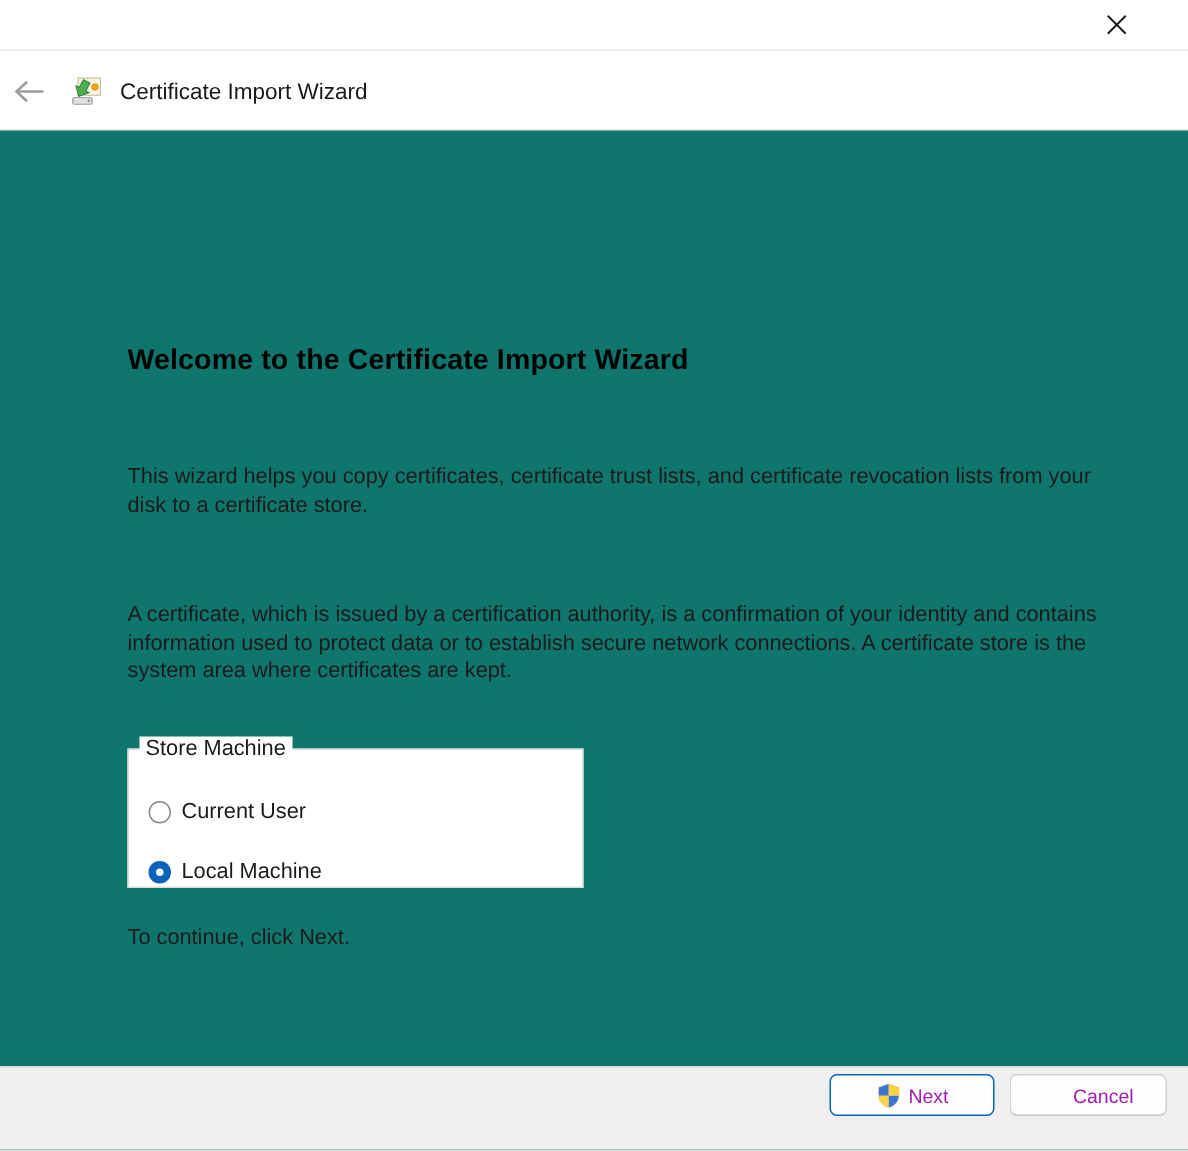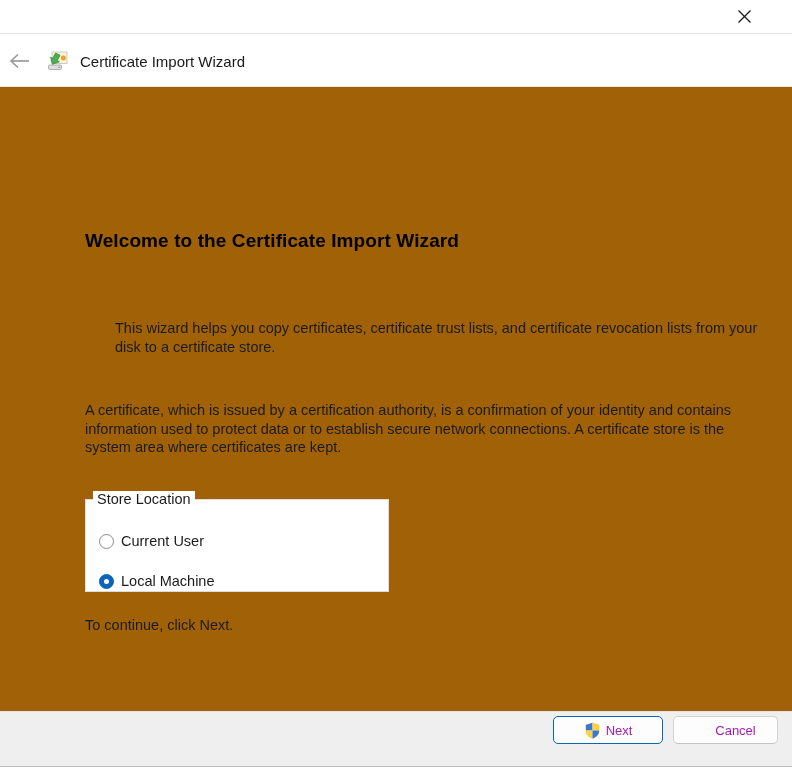--- a/index.html
+++ b/index.html
@@ -41,29 +41,29 @@
     background: transparent; border: none;
   }
   .app-icon { position: absolute; left: 46px; top: 16px; width: 23px; height: 23px; }
   .header-title {
     position: absolute; left: 80px; top: 0; height: 54px;
     display: flex; align-items: center;
     font-size: 15px; color: #1a1a1a;
   }
 
   
-  .content { position: absolute; top: 87px; left: 0; right: 0; bottom: 55px; background: #a16207; }
+  .content { position: absolute; top: 87px; left: 0; right: 0; bottom: 55px; background: #0f766e; }
 
   .welcome-heading {
     position: absolute; top: 143px; left: 85px;
     font-size: 19px; font-weight: bold; color: #000000;
     letter-spacing: 0.1px;
   }
   .para { position: absolute; left: 85px; width: 672px; font-size: 14.5px; line-height: 18.5px; color: #1b1b1b; }
-  .para-1 { top: 232px; margin-left: 30px; }
+  .para-1 { top: 222px; }
   .para-2 { top: 314px; }
 
   
   .groupbox {
     position: absolute; top: 412px; left: 85px;
     width: 304px; height: 93px;
     border: 1px solid #dcdcdc;
     background: #ffffff;
   }
   .groupbox-legend {
@@ -152,21 +152,21 @@
   </div>
 
   <div class="content">
 
     <div class="welcome-heading">Welcome to the Certificate Import Wizard</div>
 
     <div class="para para-1">This wizard helps you copy certificates, certificate trust lists, and certificate revocation lists from your disk to a certificate store.</div>
     <div class="para para-2">A certificate, which is issued by a certification authority, is a confirmation of your identity and contains information used to protect data or to establish secure network connections. A certificate store is the system area where certificates are kept.</div>
 
     <div class="groupbox">
-      <div class="groupbox-legend">Store Location</div>
+      <div class="groupbox-legend">Store Machine</div>
 
       <div class="radio-row radio-row-1">
         <div class="radio"></div>
         <div class="radio-label">Current User</div>
       </div>
 
       <div class="radio-row radio-row-2">
         <div class="radio selected">
             <div class="dot"></div>
           </div>

